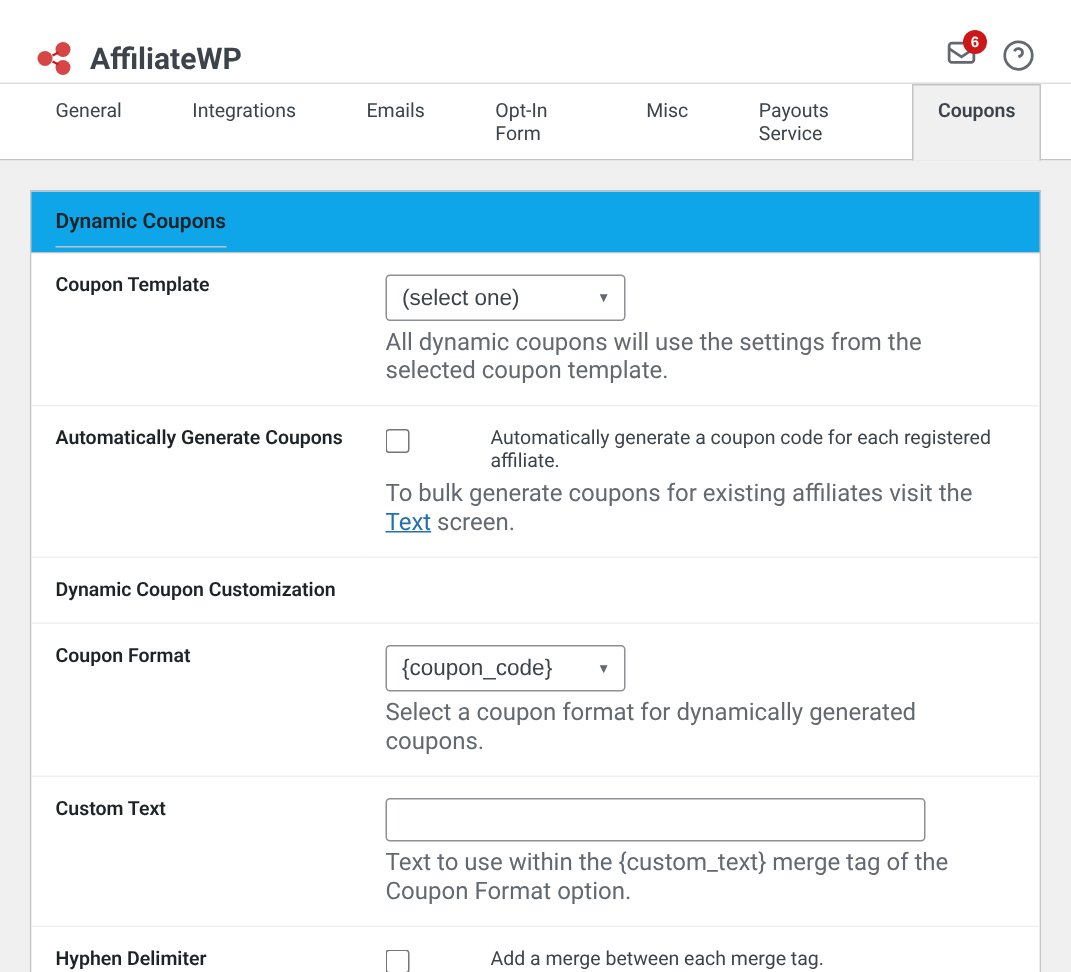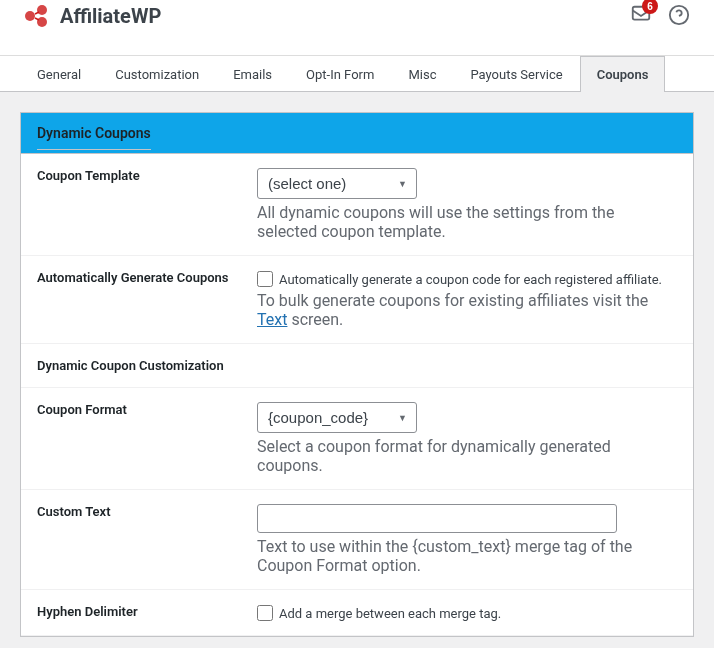--- a/index.html
+++ b/index.html
@@ -9,21 +9,21 @@
       background: #f0f0f1;
       color: #3c434a;
       width: 714px;
       min-height: 648px;
     }
     .header {
       background: #fff;
       border-bottom: 1px solid #ddd;
       padding: 0 20px;
       display: flex;
-      align-items: flex-start;
+      align-items: flex-end;
       justify-content: space-between;
       height: 56px;
     }
     .logo {
       display: flex;
       align-items: center;
       gap: 8px;
     }
     .logo-icon {
       width: 32px;
@@ -60,21 +60,21 @@
       display: flex;
       align-items: center;
       justify-content: center;
       font-weight: 700;
     }
     .nav-tabs {
       background: #fff;
       border-bottom: 1px solid #c3c4c7;
       padding: 0 20px;
       display: flex;
-      gap: 0;
+      gap: 13px;
     }
     .nav-tab {
       padding: 10px 16px;
       border: 1px solid transparent;
       border-bottom: none;
       cursor: pointer;
       font-size: 13px;
       color: #3c434a;
       background: none;
       margin-bottom: -1px;
@@ -168,21 +168,22 @@
     input[type="checkbox"].form-checkbox {
       width: 16px;
       height: 16px;
       margin-right: 6px;
       cursor: pointer;
       vertical-align: middle;
       margin-top: 1px;
     }
     .checkbox-row {
       display: flex;
-      align-items: flex-end;
+      align-items: flex-start;
+      gap: 48px;
     }
     .checkbox-row input {
       margin-top: 2px;
       flex-shrink: 0;
     }
     .settings-card {
       background: #bef264;
       border: 1px solid #c3c4c7;
     }
     .section-header-row {
@@ -219,21 +220,21 @@
         <circle cx="12" cy="12" r="10"></circle>
         <path d="M9.09 9a3 3 0 0 1 5.83 1c0 2-3 3-3 3"></path>
         <line x1="12" y1="17" x2="12.01" y2="17"></line>
       </svg>
     </button>
   </div>
 </div>
 
 <div class="nav-tabs">
   <a class="nav-tab">General</a>
-  <a class="nav-tab">Customization</a>
+  <a class="nav-tab">Integrations</a>
   <a class="nav-tab">Emails</a>
   <a class="nav-tab">Opt-In Form</a>
   <a class="nav-tab">Misc</a>
   <a class="nav-tab">Payouts Service</a>
   <a class="nav-tab active">Coupons</a>
 </div>
 
 <div class="content">
 
   <div class="section-header-row">

